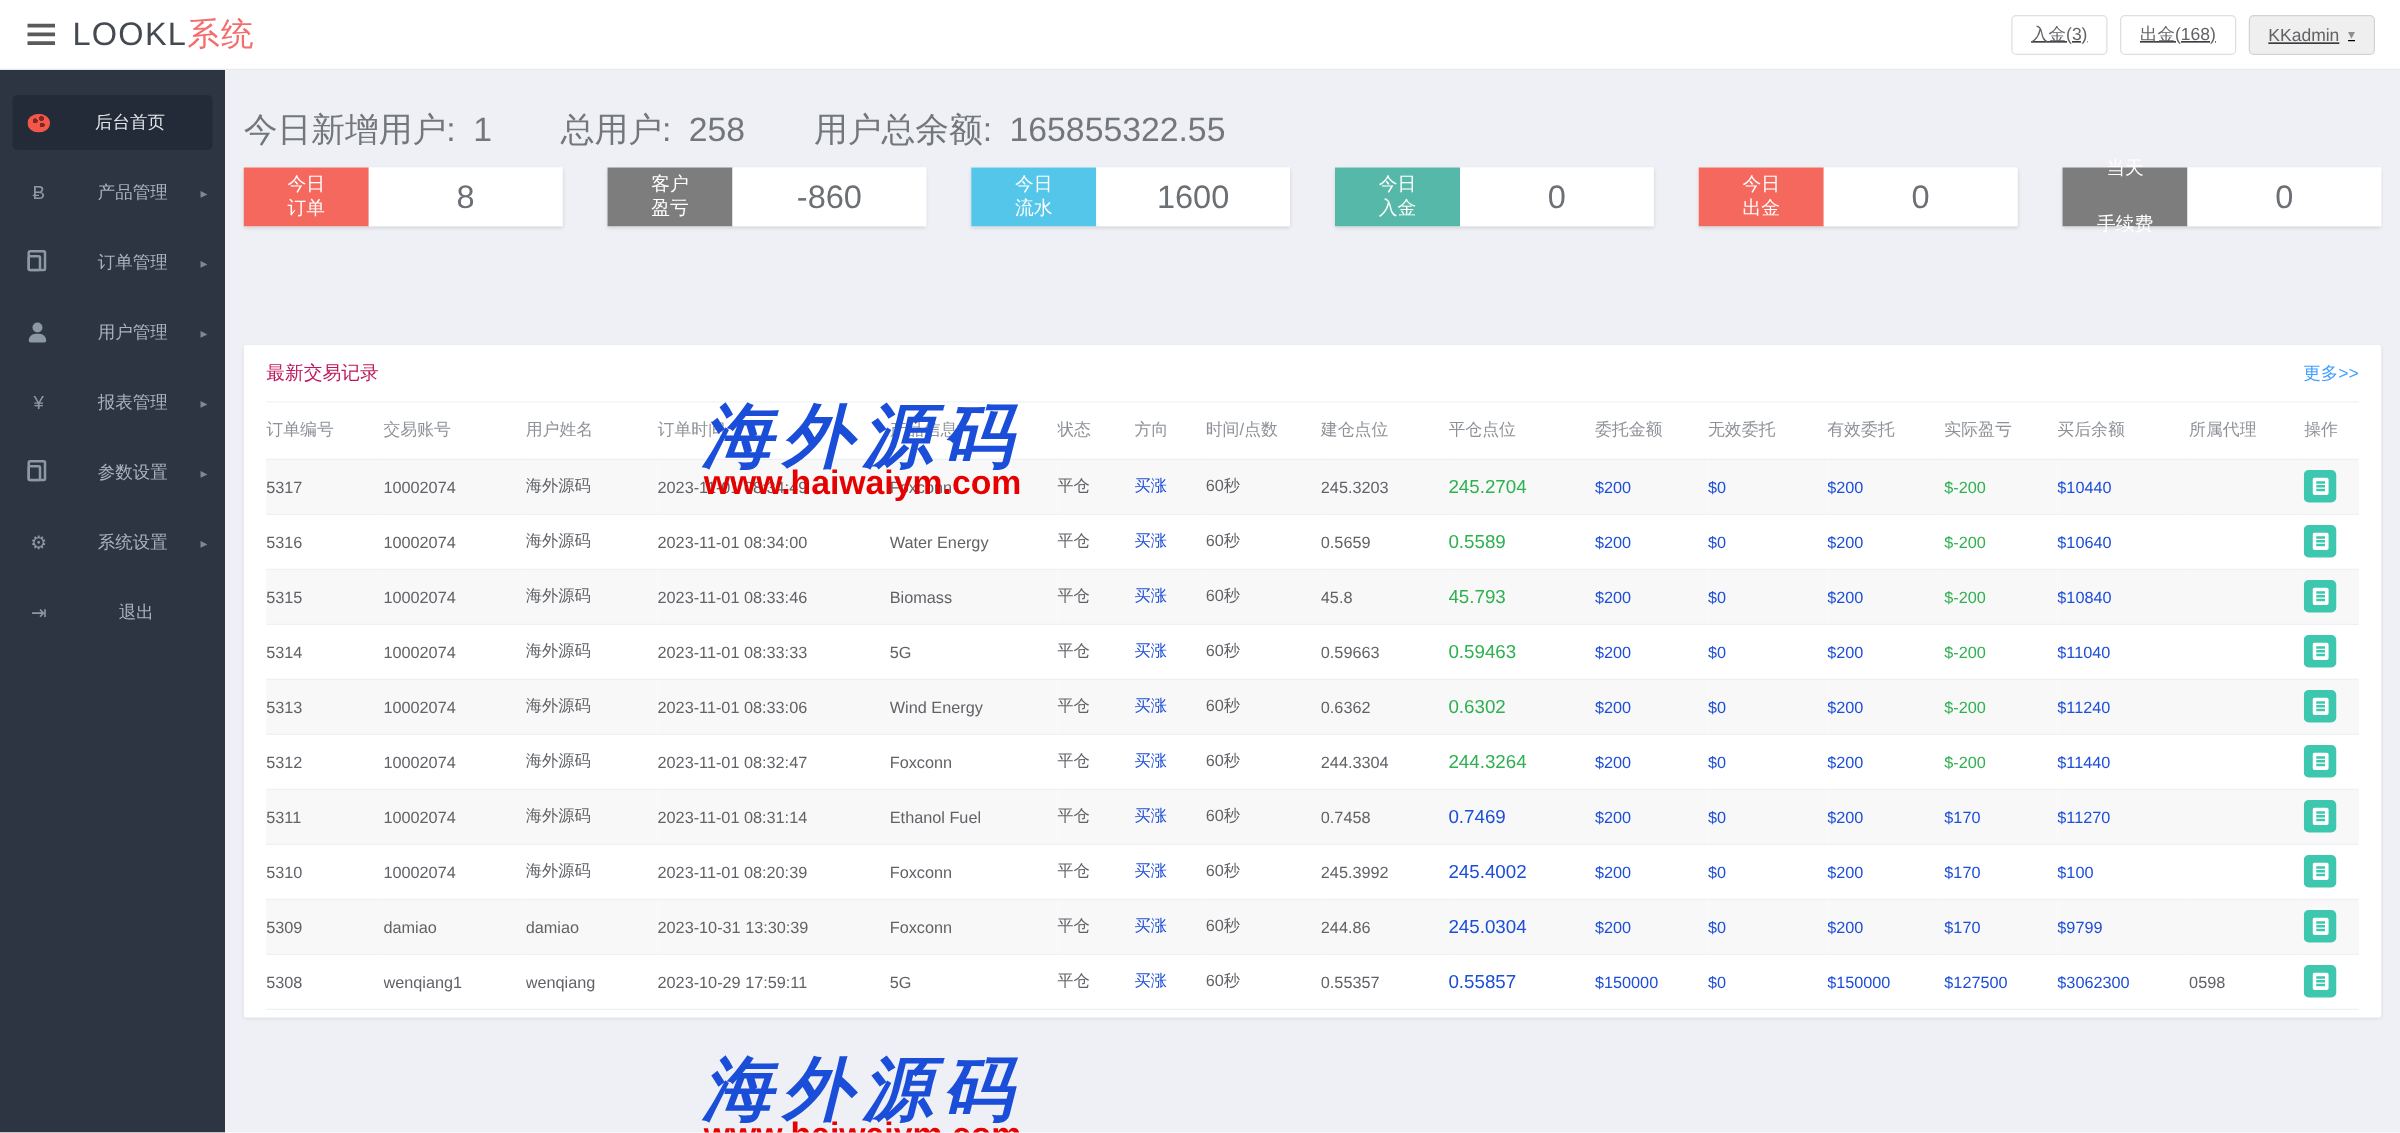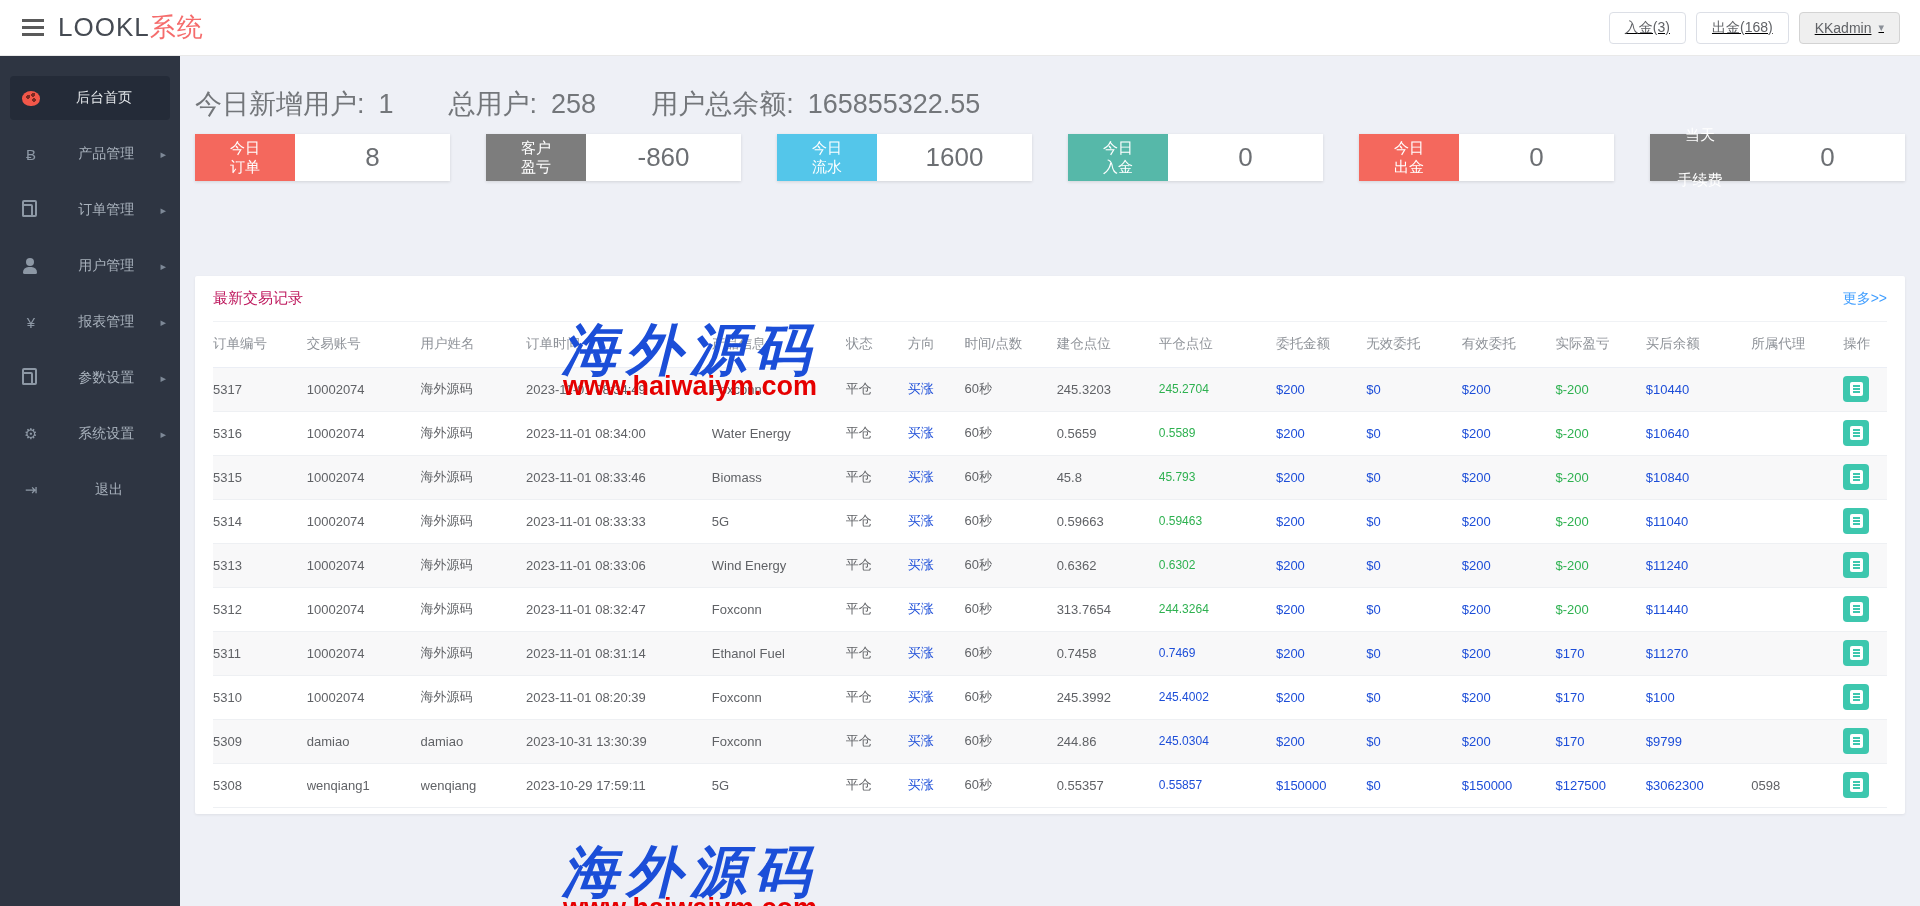--- a/index.html
+++ b/index.html
@@ -55,21 +55,21 @@
   .panel-head { height:46px; display:flex; align-items:center; justify-content:space-between; border-bottom:1px solid #f0f2f5; }
   .panel-title { color:#be185d; font-size:15px; }
   .more-link { color:#409eff; font-size:14px; cursor:pointer; text-decoration:none; }
 
   table { width:100%; border-collapse:collapse; table-layout:fixed; }
   th { text-align:left; height:45px; font-weight:400; color:#8e9298; font-size:13.5px; border-bottom:1px solid #ebeef5; overflow:hidden; white-space:nowrap; }
   td { height:44px; font-size:13px; overflow:hidden; white-space:nowrap; }
   tbody tr { border-bottom:1px solid #eef0f3; }
   tbody tr:nth-child(odd) { background:#f8f8f9; }
   .c-dim { color:#606266; } .c-red { color:#1d4ed8; } .c-green { color:#2eb150; }
-  .cell-close { font-size:12px;margin-left:16px; }
+  .cell-close { font-size:15px;margin-left:16px; }
   .col1{width:5.6%}.col2{width:6.8%}.col3{width:6.3%}.col4{width:11.1%}.col5{width:8.0%}.col6{width:3.7%}
   .col7{width:3.4%}.col8{width:5.5%}.col9{width:6.1%}.col10{width:7.0%}.col11{width:5.4%}.col12{width:5.7%}
   .col13{width:5.6%}.col14{width:5.4%}.col15{width:6.3%}.col16{width:5.5%}.col17{width:2.6%}
   .op-btn { width:26px; height:26px; background:#3dc7ae; border:none; border-radius:4px; cursor:pointer;
             display:flex; align-items:center; justify-content:center; }
   .op-icon { width:13px; height:14px; background:#fff; border-radius:2px; display:block;
     background-image:linear-gradient(#3dc7ae,#3dc7ae),linear-gradient(#3dc7ae,#3dc7ae),linear-gradient(#3dc7ae,#3dc7ae);
     background-size:7px 2px; background-repeat:no-repeat; background-position:3px 3px,3px 6px,3px 9px; }
 
   
@@ -353,21 +353,21 @@
           </tr>
           <tr>
             <td class="c-dim">5312</td>
             <td class="c-dim">10002074</td>
             <td class="c-dim">海外源码</td>
             <td class="c-dim">2023-11-01 08:32:47</td>
             <td class="c-dim">Foxconn</td>
             <td class="c-dim">平仓</td>
             <td class="c-red">买涨</td>
             <td class="c-dim">60秒</td>
-            <td class="c-dim">313.7654</td>
+            <td class="c-dim">244.3304</td>
             <td class="cell-close c-green">244.3264</td>
             <td class="c-red">$200</td>
             <td class="c-red">$0</td>
             <td class="c-red">$200</td>
             <td class="c-green">$-200</td>
             <td class="c-red">$11440</td>
             <td class="c-dim"></td>
             <td>
               <button class="op-btn">
                 <span class="op-icon"></span>

